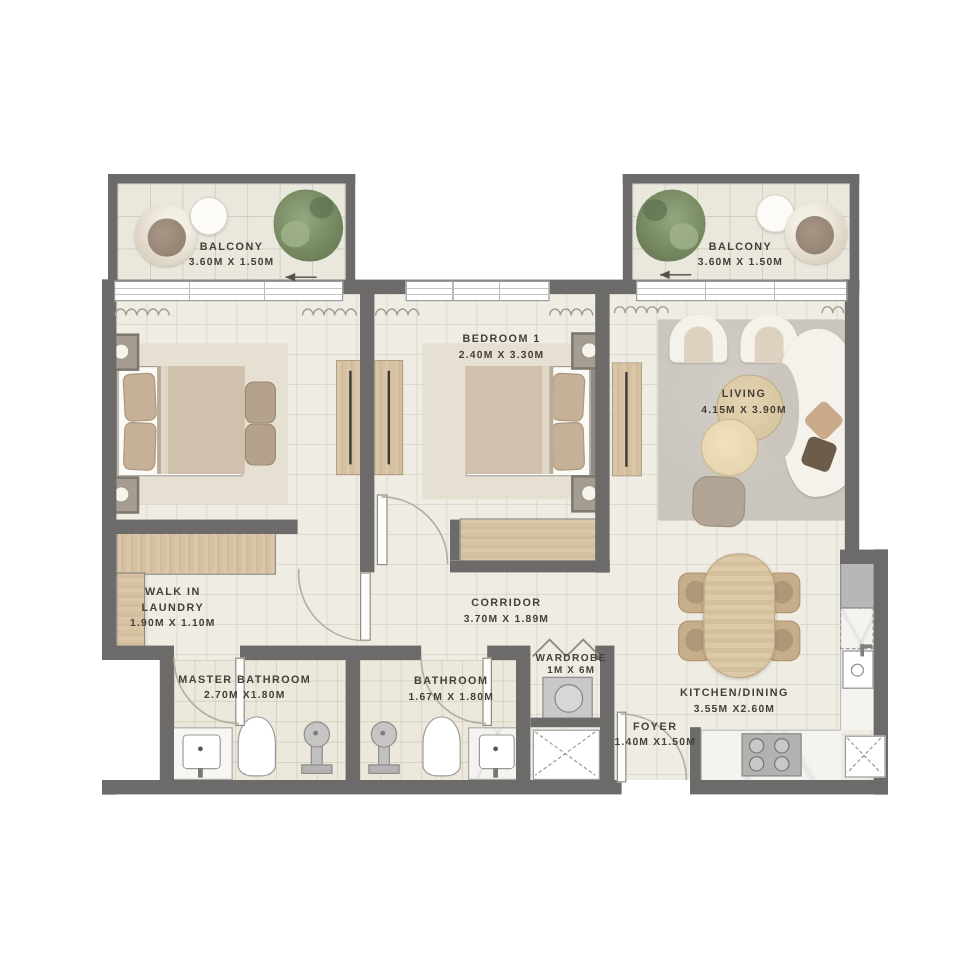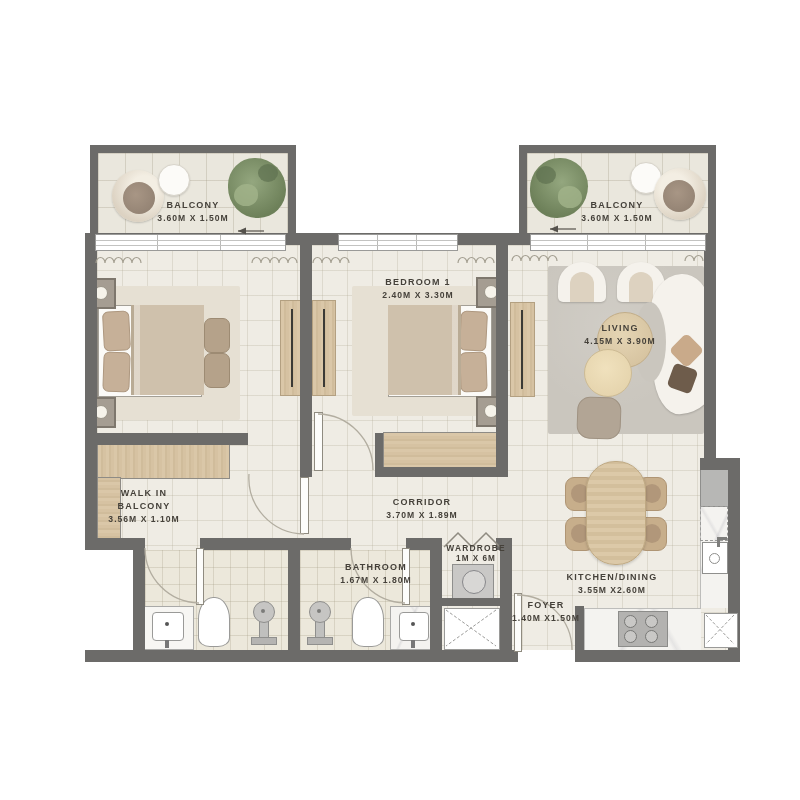--- a/index.html
+++ b/index.html
@@ -270,27 +270,31 @@
   </div>
   <div class="lbl" style="left:418px;top:276px;">
     <div class="nm">BEDROOM 1</div>
     <div class="dm">2.40M X 3.30M</div>
   </div>
   <div class="lbl" style="left:620px;top:322px;">
     <div class="nm">LIVING</div>
     <div class="dm">4.15M X 3.90M</div>
   </div>
   <div class="lbl wrap" style="left:144px;top:487px;">
-    <div class="nm">WALK IN BALCONY</div>
-    <div class="dm" style="white-space:nowrap;">3.56M X 1.10M</div>
+    <div class="nm">WALK IN LAUNDRY</div>
+    <div class="dm" style="white-space:nowrap;">1.90M X 1.10M</div>
   </div>
   <div class="lbl" style="left:422px;top:496px;">
     <div class="nm">CORRIDOR</div>
     <div class="dm">3.70M X 1.89M</div>
   </div>
+  <div class="lbl" style="left:204px;top:560px;">
+    <div class="nm">MASTER BATHROOM</div>
+    <div class="dm">2.70M X1.80M</div>
+  </div>
   <div class="lbl" style="left:376px;top:561px;">
     <div class="nm">BATHROOM</div>
     <div class="dm">1.67M X 1.80M</div>
   </div>
   <div class="lbl" style="left:476px;top:543px;">
     <div class="nm" style="font-size:8.4px;line-height:11px;">WARDROBE</div>
     <div class="dm" style="font-size:8.2px;line-height:10px;">1M X 6M</div>
   </div>
   <div class="lbl" style="left:546px;top:599px;">
     <div class="nm">FOYER</div>

